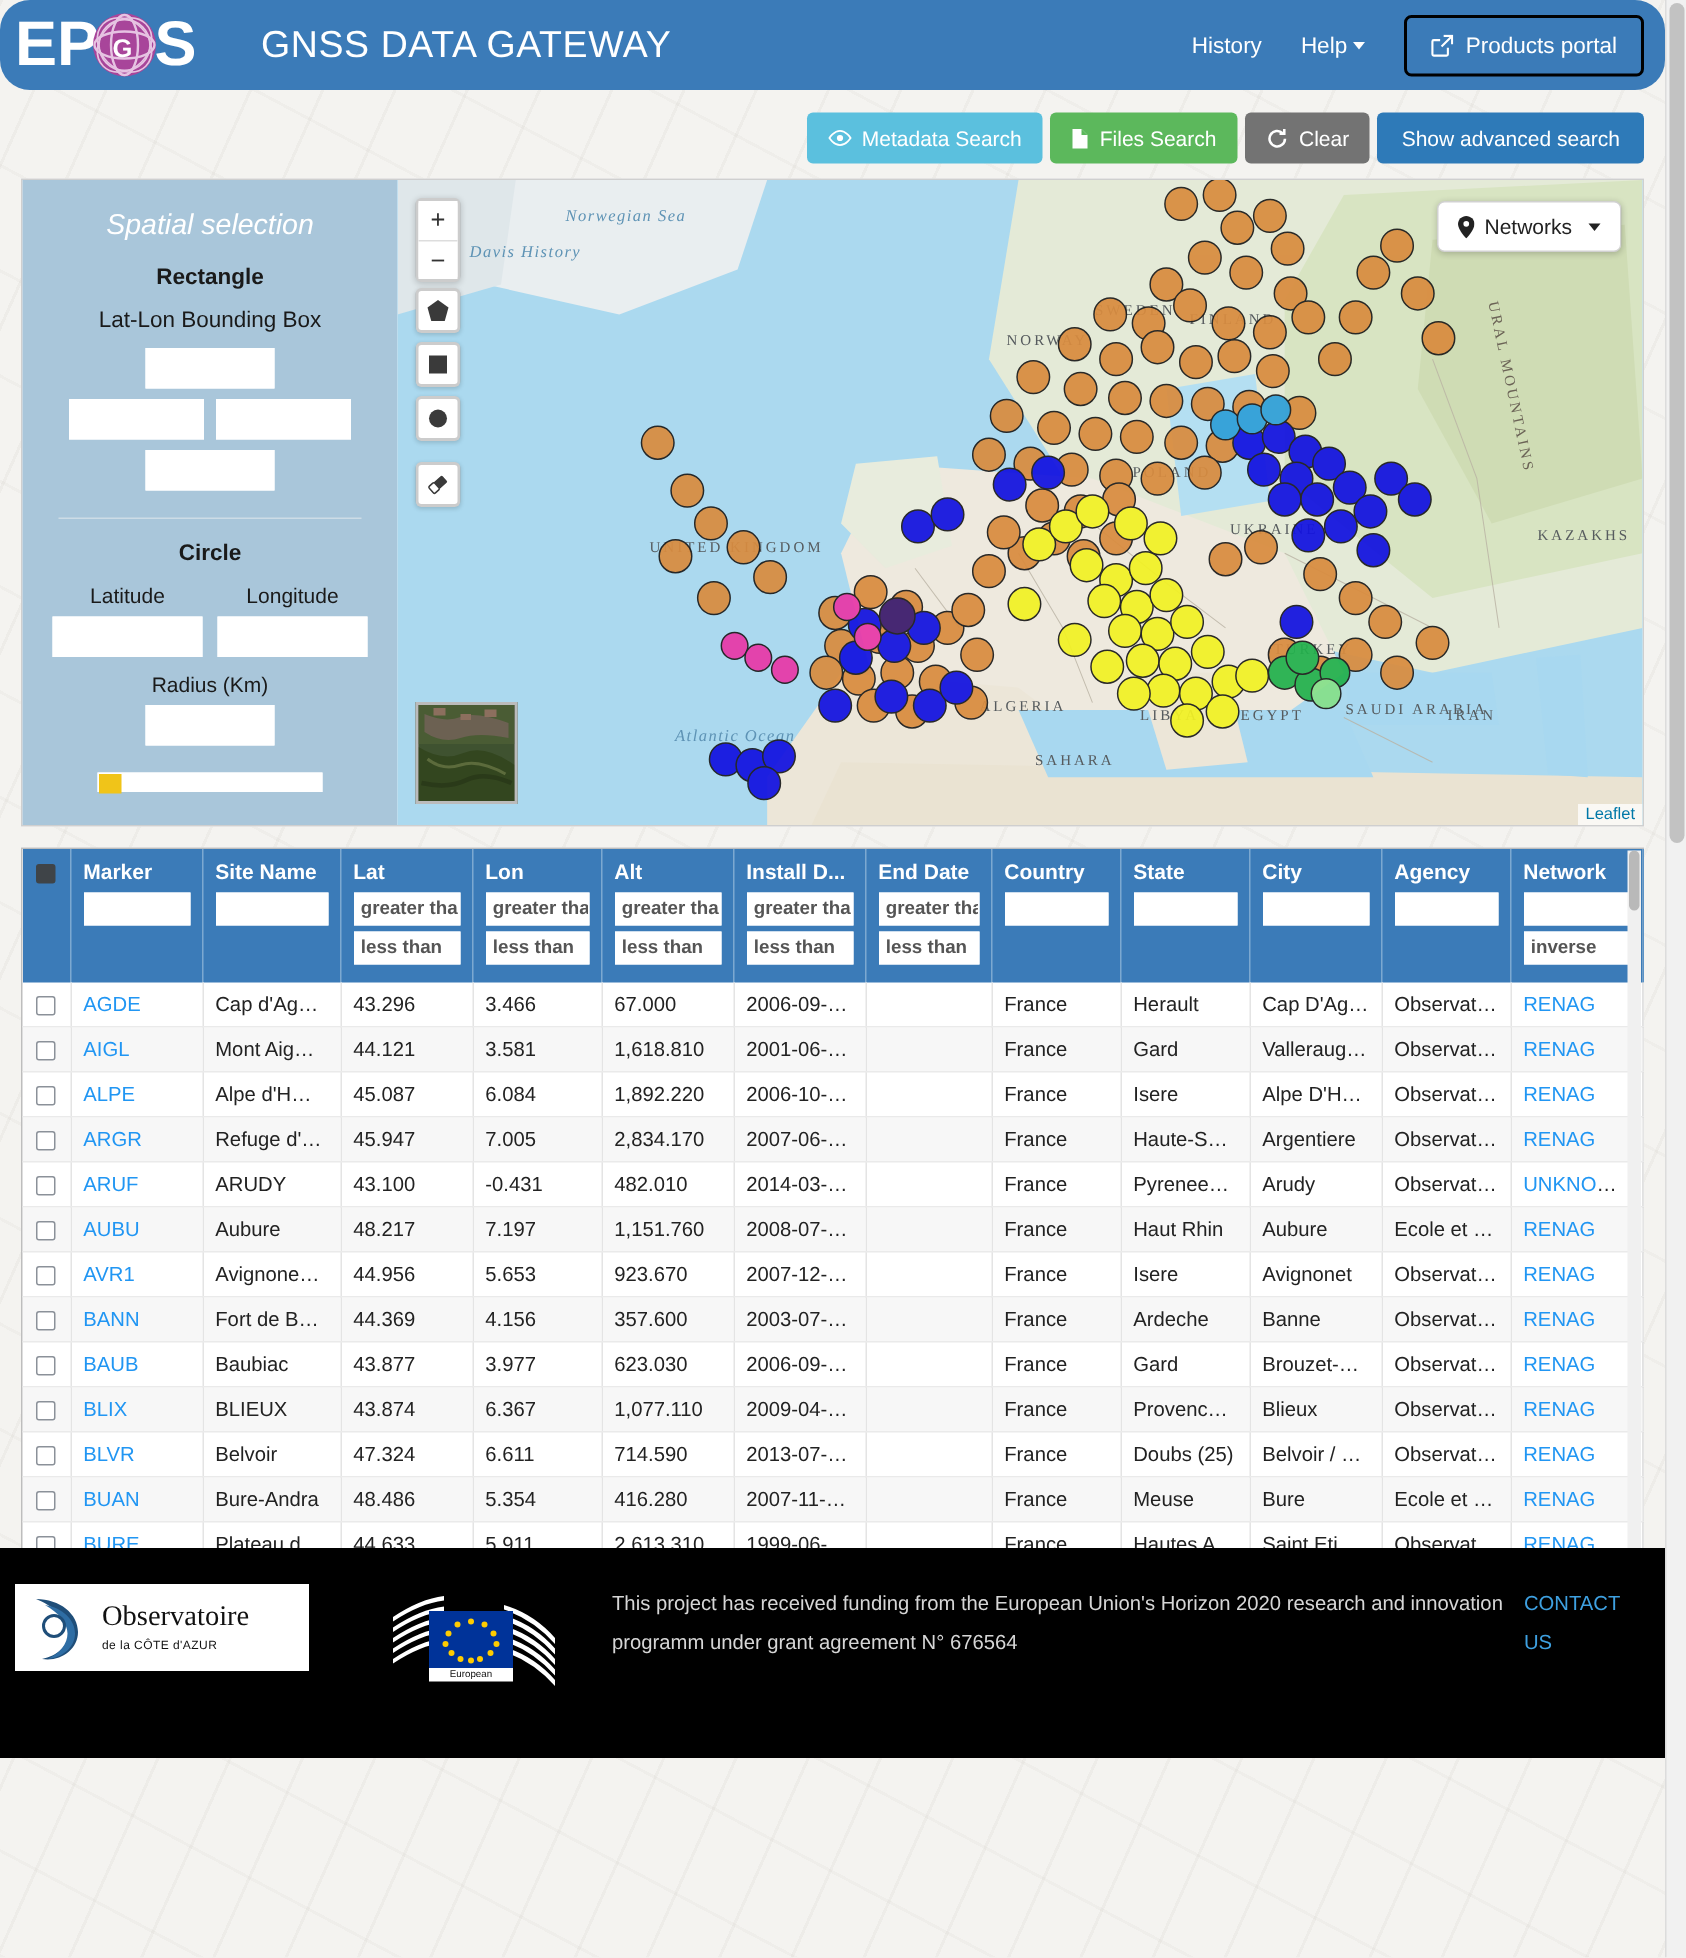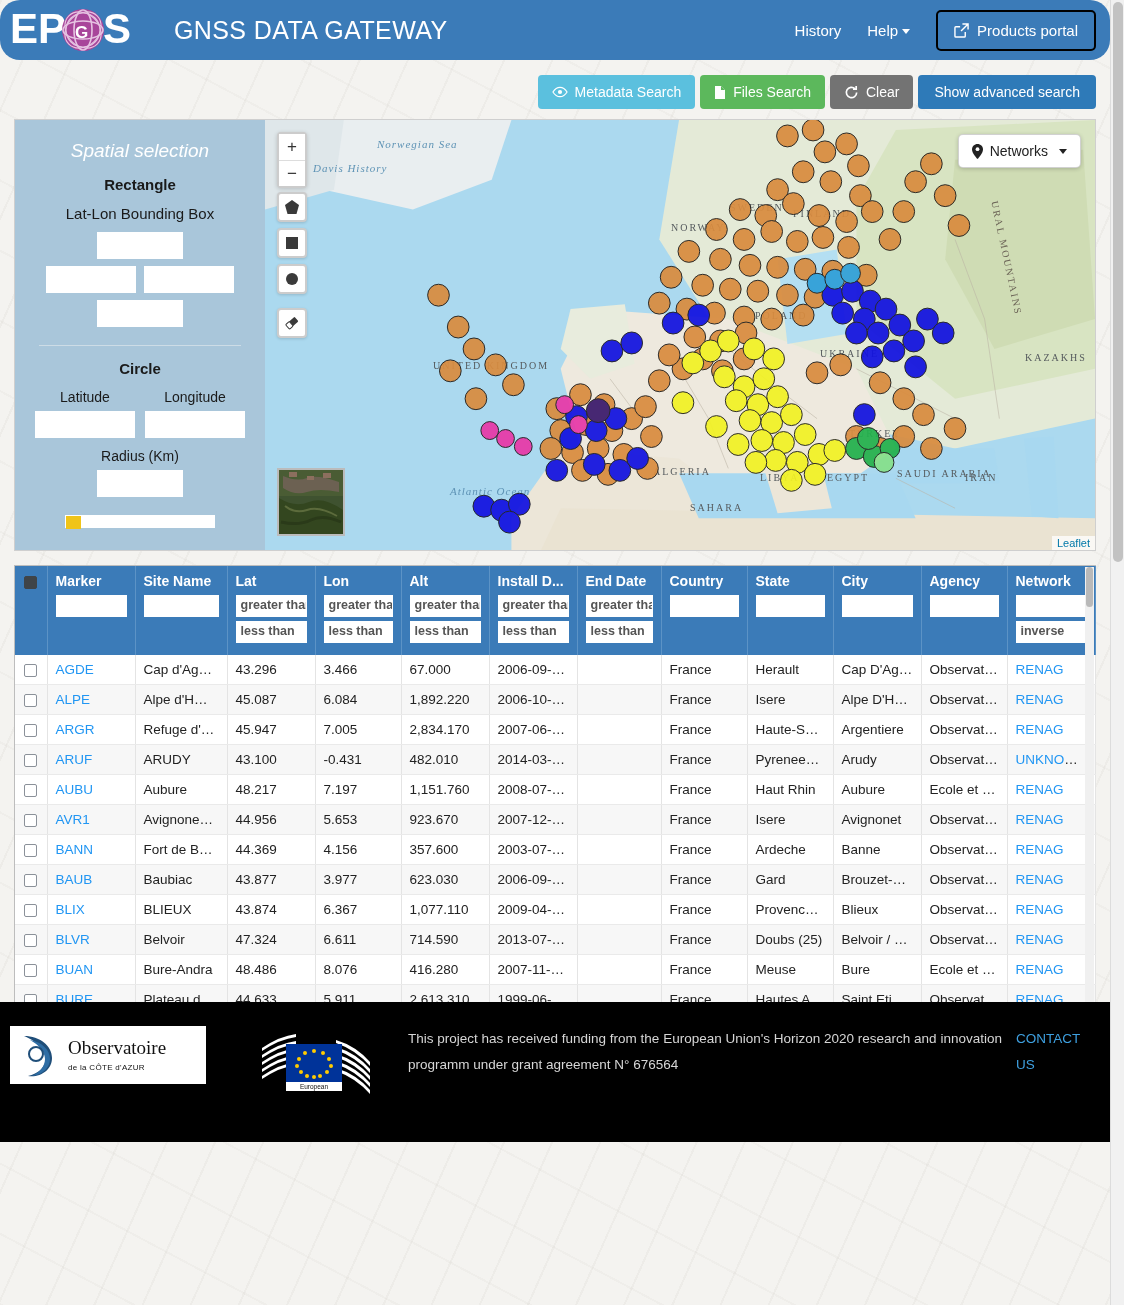--- a/index.html
+++ b/index.html
@@ -717,20 +717,35 @@
             <td>2006-09-…</td>
             <td></td>
             <td>France</td>
             <td>Herault</td>
             <td>Cap D'Ag…</td>
             <td>Observat…</td>
             <td><a class="cellink">RENAG</a></td>
           </tr>
           <tr>
             <td class="ck"><span class="chk"></span></td>
+            <td><a class="cellink">AIGL</a></td>
+            <td>Mont Aig…</td>
+            <td>44.121</td>
+            <td>3.581</td>
+            <td>1,618.810</td>
+            <td>2001-06-…</td>
+            <td></td>
+            <td>France</td>
+            <td>Gard</td>
+            <td>Valleraugue</td>
+            <td>Observat…</td>
+            <td><a class="cellink">RENAG</a></td>
+          </tr>
+          <tr>
+            <td class="ck"><span class="chk"></span></td>
             <td><a class="cellink">ALPE</a></td>
             <td>Alpe d'H…</td>
             <td>45.087</td>
             <td>6.084</td>
             <td>1,892.220</td>
             <td>2006-10-…</td>
             <td></td>
             <td>France</td>
             <td>Isere</td>
             <td>Alpe D'H…</td>
@@ -855,21 +870,21 @@
             <td>Doubs (25)</td>
             <td>Belvoir / …</td>
             <td>Observat…</td>
             <td><a class="cellink">RENAG</a></td>
           </tr>
           <tr>
             <td class="ck"><span class="chk"></span></td>
             <td><a class="cellink">BUAN</a></td>
             <td>Bure-Andra</td>
             <td>48.486</td>
-            <td>8.076</td>
+            <td>5.354</td>
             <td>416.280</td>
             <td>2007-11-…</td>
             <td></td>
             <td>France</td>
             <td>Meuse</td>
             <td>Bure</td>
             <td>Ecole et …</td>
             <td><a class="cellink">RENAG</a></td>
           </tr>
           <tr>

